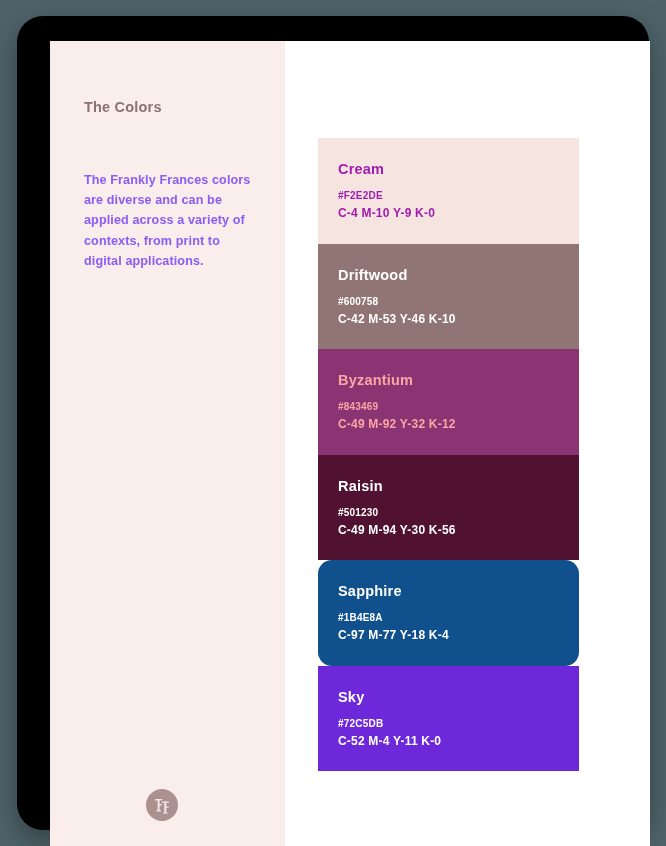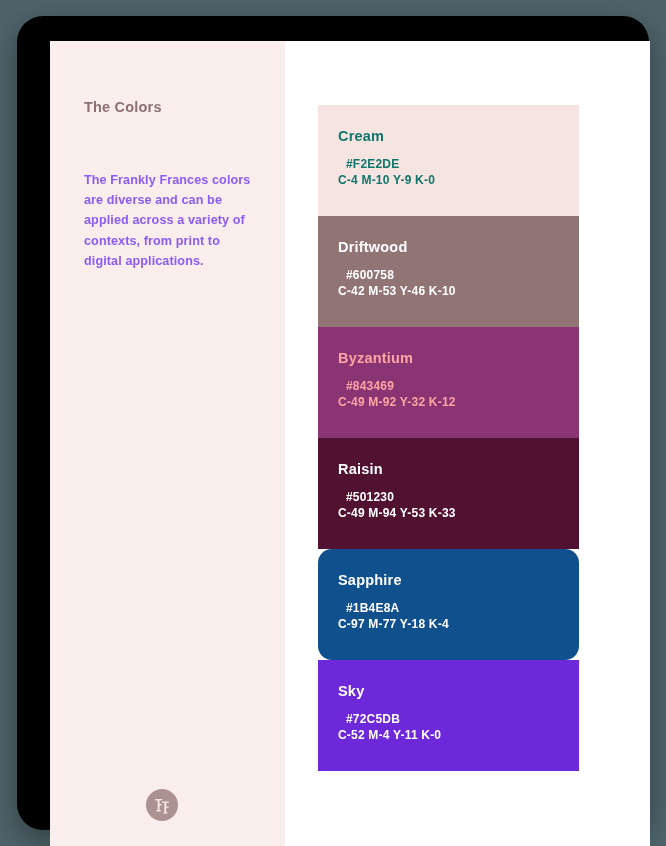--- a/index.html
+++ b/index.html
@@ -113,22 +113,22 @@
     position: absolute;
     top: 23px;
     left: 20px;
     font-size: 14.5px;
     letter-spacing: 0.2px;
   }
 
   .swatch-hex {
     position: absolute;
     top: 52px;
-    left: 28px;
-    font-size: 12px;
+    left: 20px;
+    font-size: 10px;
     letter-spacing: 0.2px;
   }
 
   .swatch-cmyk {
     position: absolute;
     top: 68px;
     left: 20px;
     font-size: 12px;
     letter-spacing: 0.2px;
   }
@@ -152,42 +152,42 @@
 
             <path d="M8.9 5.6 h7.0 v1.25 h-2.6 v3.75 h2.3 v1.2 h-2.3 v4.6 h1.3 v1.15 h-4.6 v-1.15 h1.3 v-9.55 h-2.4 z"></path>
           </g>
         </svg>
       </div>
     </div>
 
     <div class="swatch-panel">
       <div class="swatch-stack">
 
-        <div class="swatch" style="background: rgb(245, 228, 224); color: #0f766e;">
+        <div class="swatch" style="background: rgb(245, 228, 224); color: #a21caf; margin-top: 33px;">
           <div class="swatch-name">Cream</div>
           <div class="swatch-hex">#F2E2DE</div>
           <div class="swatch-cmyk">C-4 M-10 Y-9 K-0</div>
         </div>
 
         <div class="swatch" style="background: rgb(145, 117, 116); color: #ffffff;">
           <div class="swatch-name">Driftwood</div>
           <div class="swatch-hex">#600758</div>
           <div class="swatch-cmyk">C-42 M-53 Y-46 K-10</div>
         </div>
 
         <div class="swatch" style="background: rgb(139, 52, 115); color: #fca5a5;">
           <div class="swatch-name">Byzantium</div>
           <div class="swatch-hex">#843469</div>
           <div class="swatch-cmyk">C-49 M-92 Y-32 K-12</div>
         </div>
 
         <div class="swatch" style="background: rgb(80, 18, 48); color: rgb(255, 255, 255);">
           <div class="swatch-name">Raisin</div>
           <div class="swatch-hex">#501230</div>
-          <div class="swatch-cmyk">C-49 M-94 Y-53 K-33</div>
+          <div class="swatch-cmyk">C-49 M-94 Y-30 K-56</div>
         </div>
 
         <div class="swatch" style="background: rgb(16, 80, 140); color: rgb(255, 255, 255); border-radius: 14px;">
           <div class="swatch-name">Sapphire</div>
           <div class="swatch-hex">#1B4E8A</div>
           <div class="swatch-cmyk">C-97 M-77 Y-18 K-4</div>
         </div>
 
         <div class="swatch" style="background: #6d28d9; color: rgb(255, 255, 255);">
           <div class="swatch-name">Sky</div>

